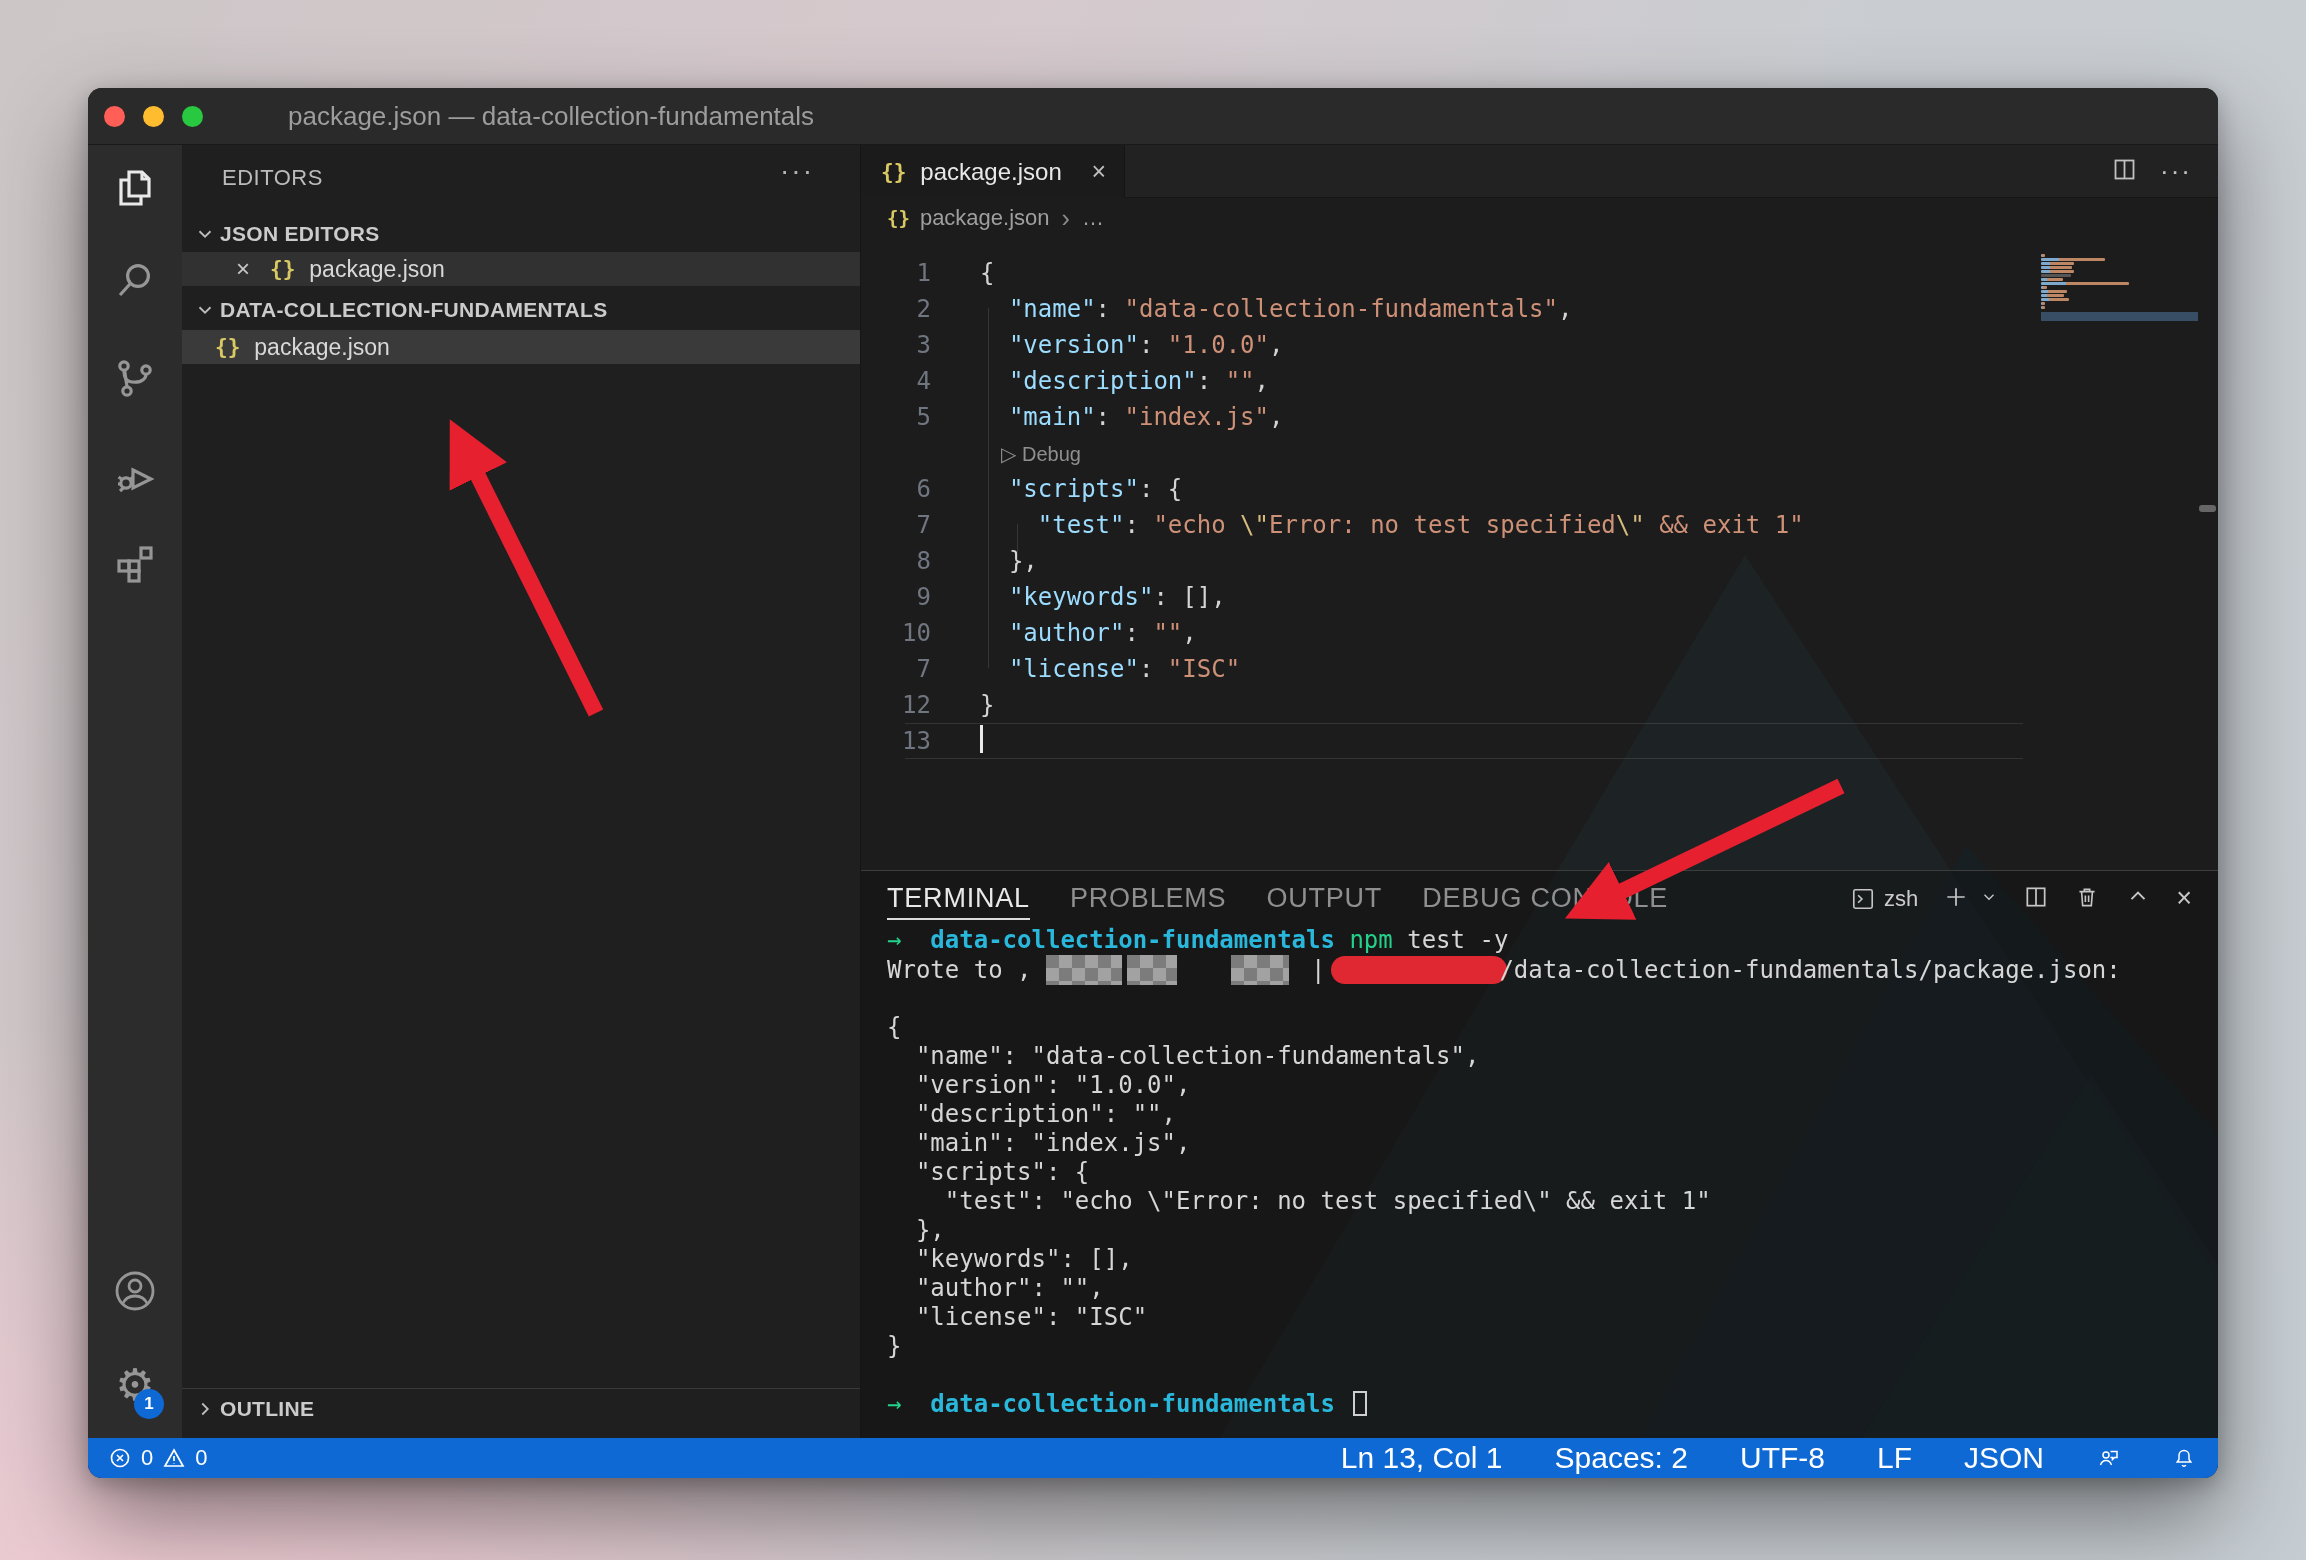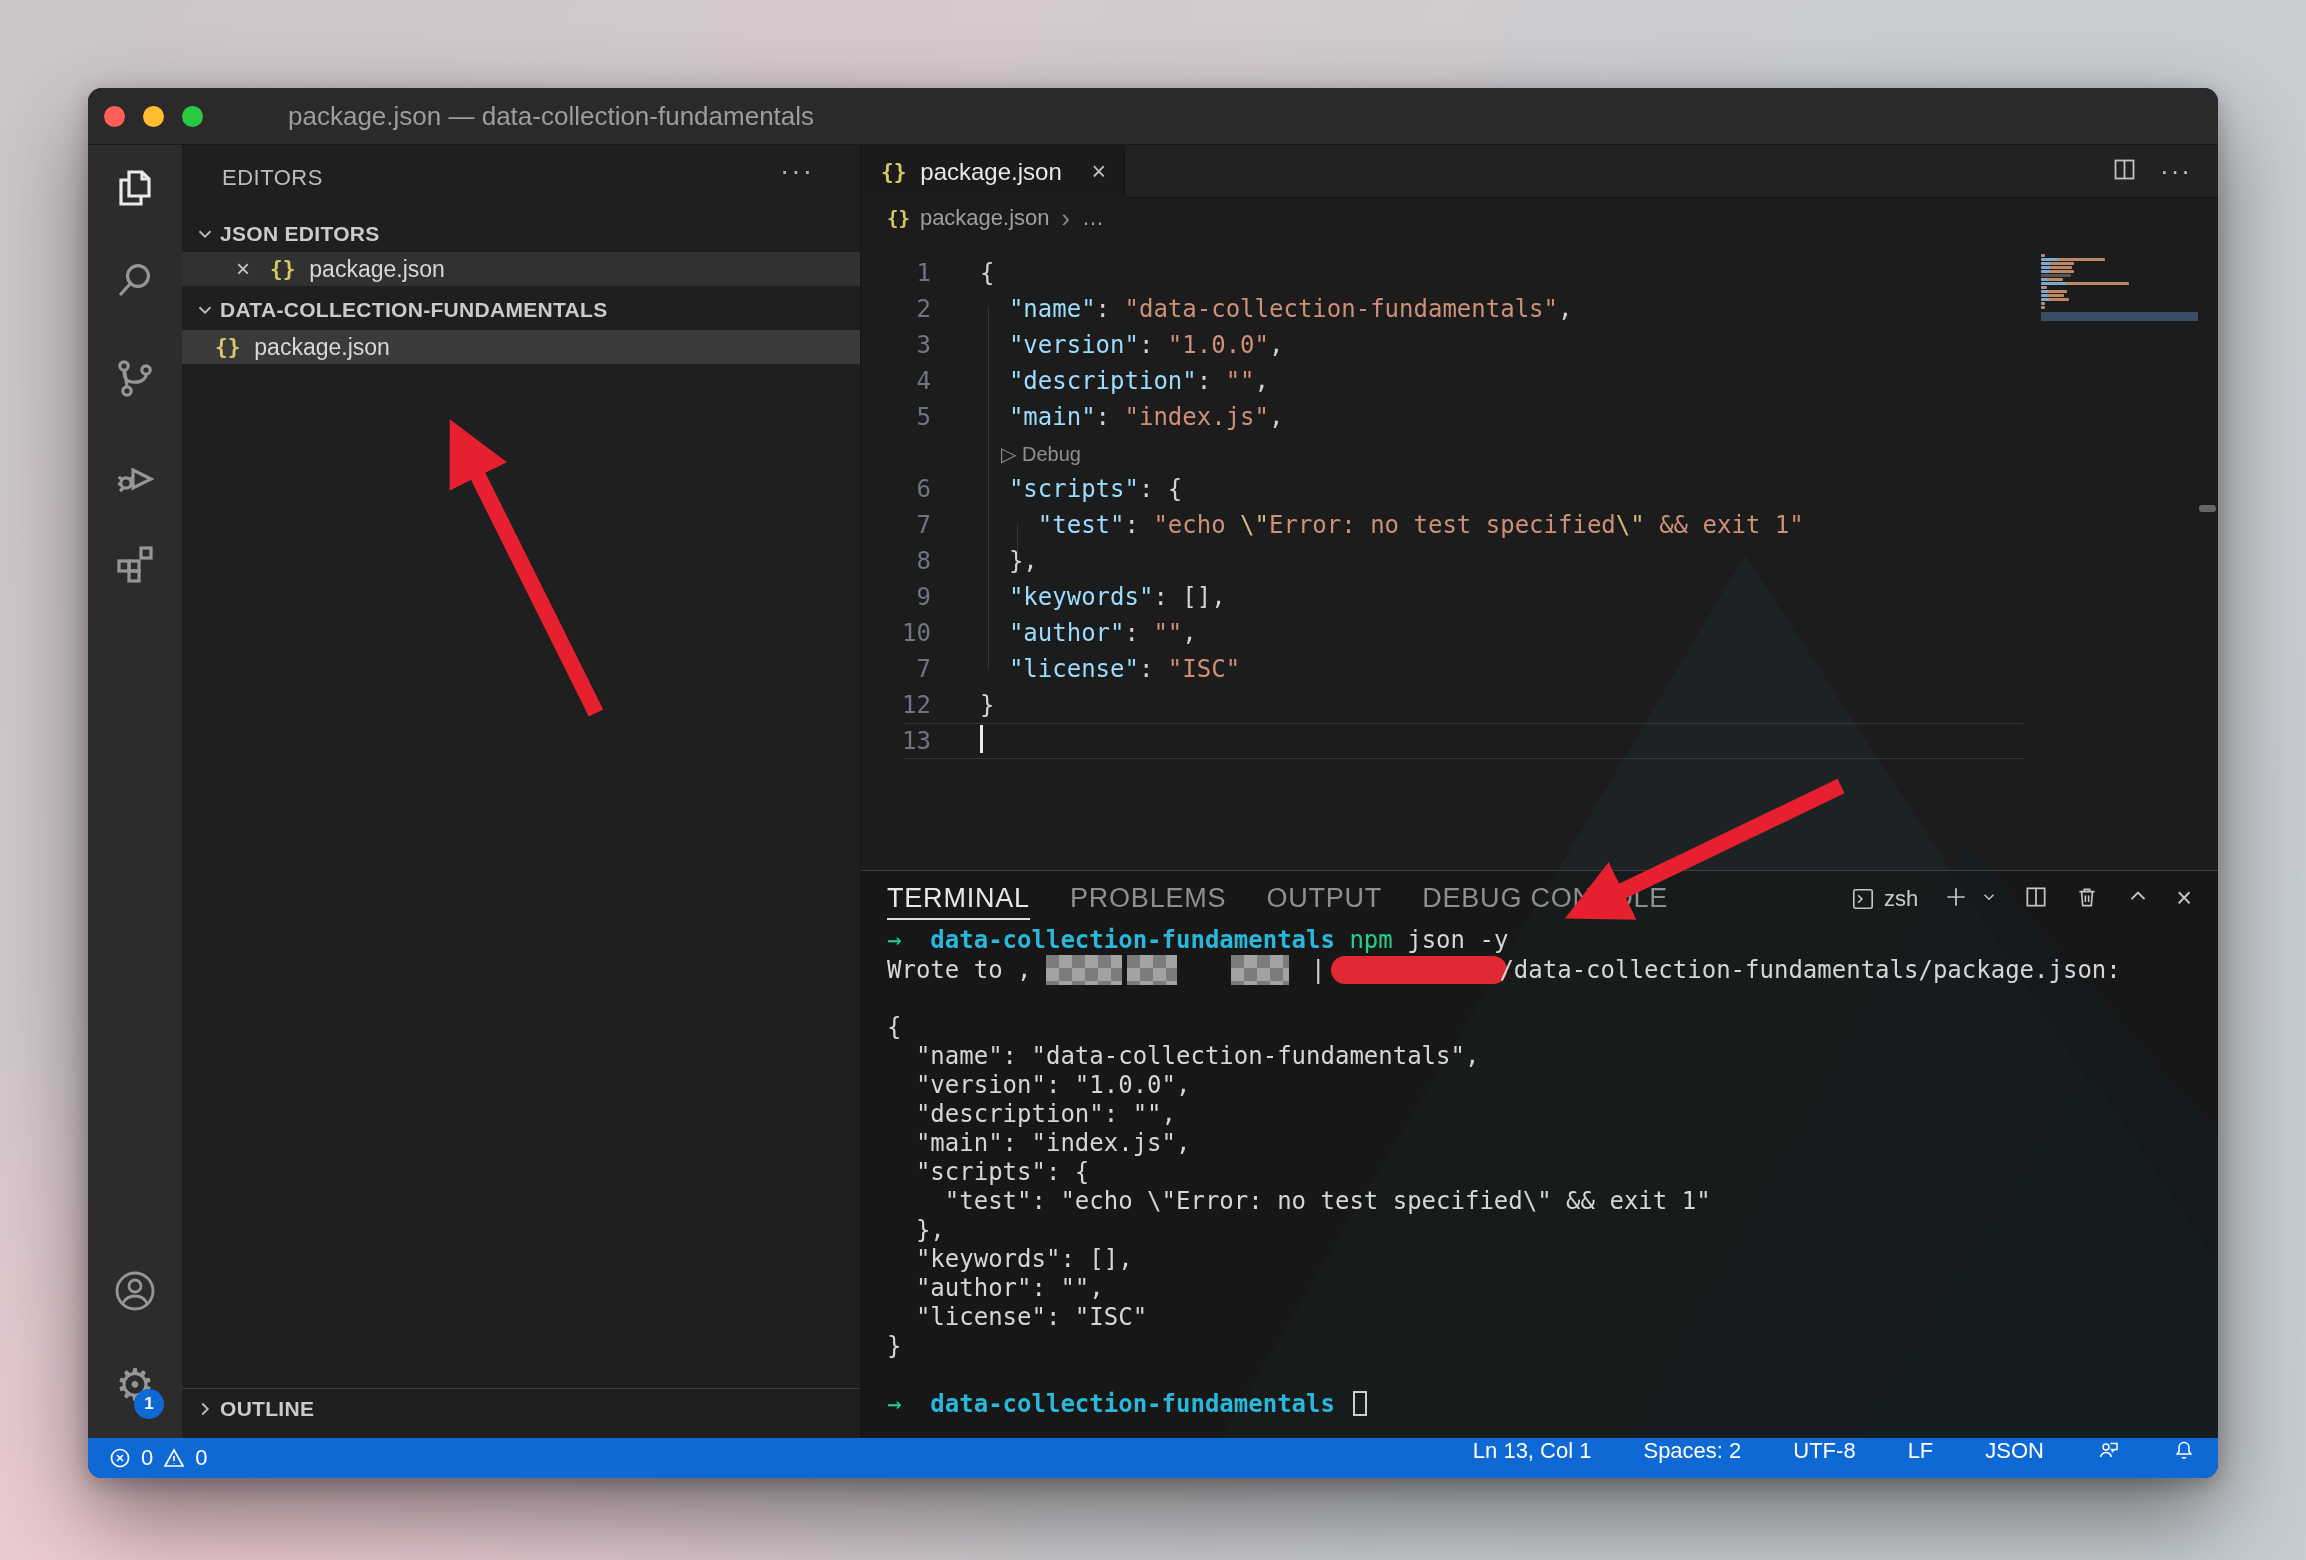--- a/index.html
+++ b/index.html
@@ -92,21 +92,21 @@
   .tt-mosaic-a,.tt-mosaic-b,.tt-mosaic-c{display:inline-block;height:30px;vertical-align:-7px;
     background:repeating-conic-gradient(#a2a2a2 0% 25%, #7c7c7c 0% 50%) 0 0/26px 26px}
   .tt-mosaic-a{width:76px;margin-right:5px}
   .tt-mosaic-b{width:50px;margin-right:54px}
   .tt-mosaic-c{width:58px;margin-right:22px}
   .tt-redact{display:inline-block;width:176px;height:28px;border-radius:14px;background:#e02832;vertical-align:-6px;margin-left:6px;margin-right:-8px}
   .tt-cursor{display:inline-block;width:14px;height:25px;border:2px solid #cfcfcf;vertical-align:-4px;margin-left:4px}
   
   .statusbar{position:absolute;left:0;right:0;bottom:0;height:40px;background:#0f69d4;color:#fff}
   .sb-left{position:absolute;left:20px;top:0;height:40px;display:flex;align-items:center;gap:9px;font-size:22px}
-  .sb-right{position:absolute;right:22px;top:0;height:40px;display:flex;align-items:flex-start;gap:52px;font-size:22px}
+  .sb-right{position:absolute;right:22px;top:0;height:40px;display:flex;align-items:center;gap:52px;font-size:30px}
   .sb-left svg,.sb-right svg{width:24px;height:24px;display:block}
   .arrows{position:absolute;inset:0;z-index:40;pointer-events:none}
 </style>
 </head>
 <body>
 
 <div class="desktop">
   <div class="window">
 
     <div class="titlebar">
@@ -356,21 +356,21 @@
               <svg viewBox="0 0 24 24" fill="none" stroke="currentColor" stroke-width="1.5">
                   <path d="M5 7h14M9.5 7V5h5v2M7 7l1 13h8l1-13M10.5 10.5v6M13.5 10.5v6"></path>
                 </svg></span>
             <span>
               <svg viewBox="0 0 24 24" fill="none" stroke="currentColor" stroke-width="1.8">
                   <path d="M6 14l6-6 6 6"></path>
                 </svg></span>
             <span class="pclose">×</span>
           </div>
           <div class="terminal">
-              <div class="tline"><span class="tt-arrow">→</span><span class="tt-plain">  </span><span class="tt-cwd">data-collection-fundamentals</span><span class="tt-plain"> </span><span class="tt-npm">npm</span><span class="tt-plain"> json -y</span></div>
+              <div class="tline"><span class="tt-arrow">→</span><span class="tt-plain">  </span><span class="tt-cwd">data-collection-fundamentals</span><span class="tt-plain"> </span><span class="tt-npm">npm</span><span class="tt-plain"> test -y</span></div>
               <div class="tline"><span class="tt-plain">Wrote to , </span><span class="tt-mosaic-a"></span><span class="tt-mosaic-b"></span><span class="tt-mosaic-c"></span><span class="tt-plain">|</span><span class="tt-redact"></span><span class="tt-plain">/data-collection-fundamentals/package.json:</span></div>
               <div class="tline"></div>
               <div class="tline"><span class="tt-out">{</span></div>
               <div class="tline"><span class="tt-out">  "name": "data-collection-fundamentals",</span></div>
               <div class="tline"><span class="tt-out">  "version": "1.0.0",</span></div>
               <div class="tline"><span class="tt-out">  "description": "",</span></div>
               <div class="tline"><span class="tt-out">  "main": "index.js",</span></div>
               <div class="tline"><span class="tt-out">  "scripts": {</span></div>
               <div class="tline"><span class="tt-out">    "test": "echo \"Error: no test specified\" &amp;&amp; exit 1"</span></div>
               <div class="tline"><span class="tt-out">  },</span></div>

